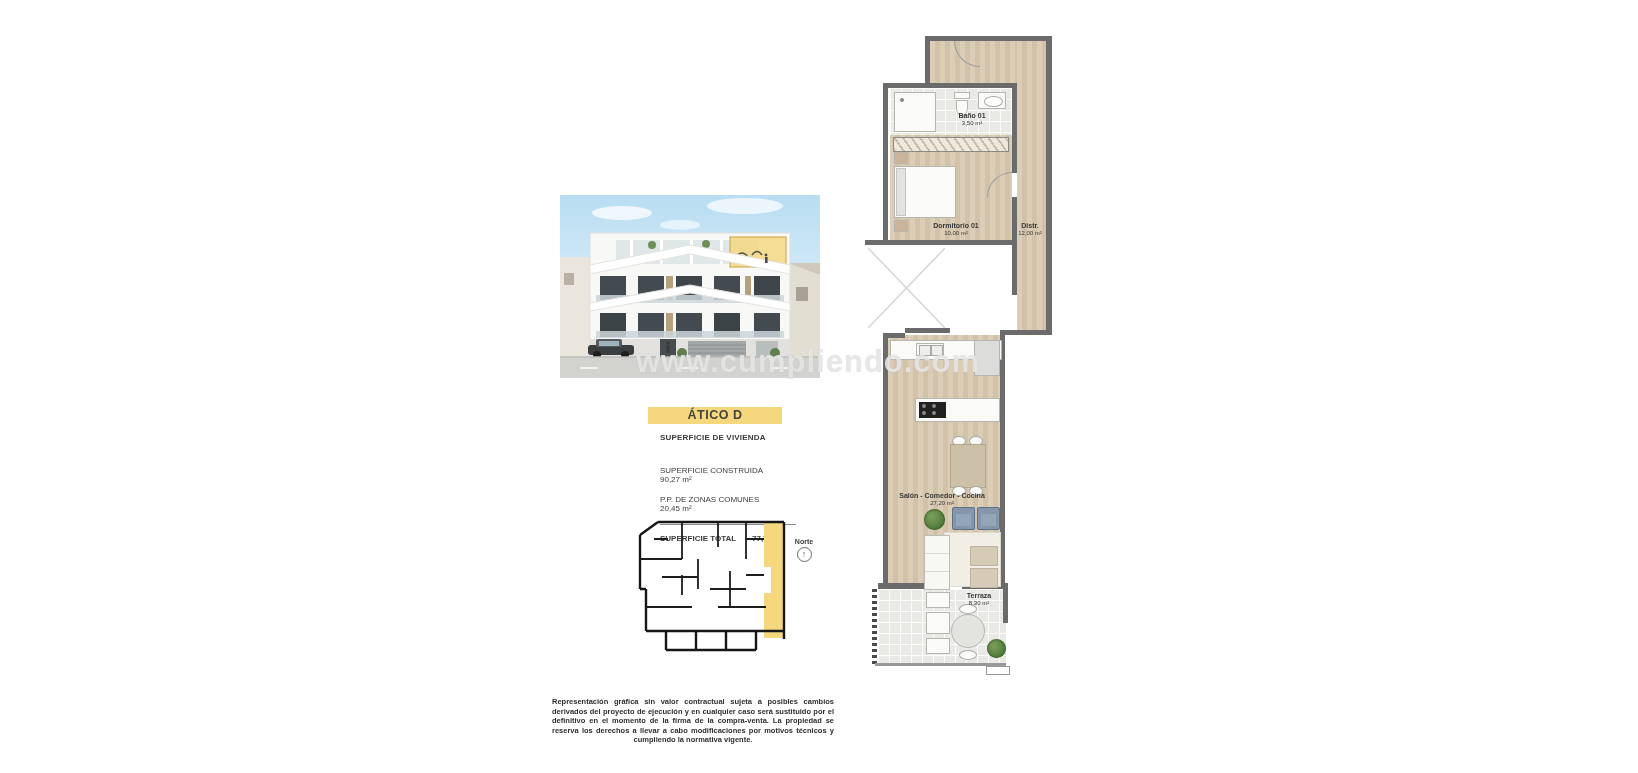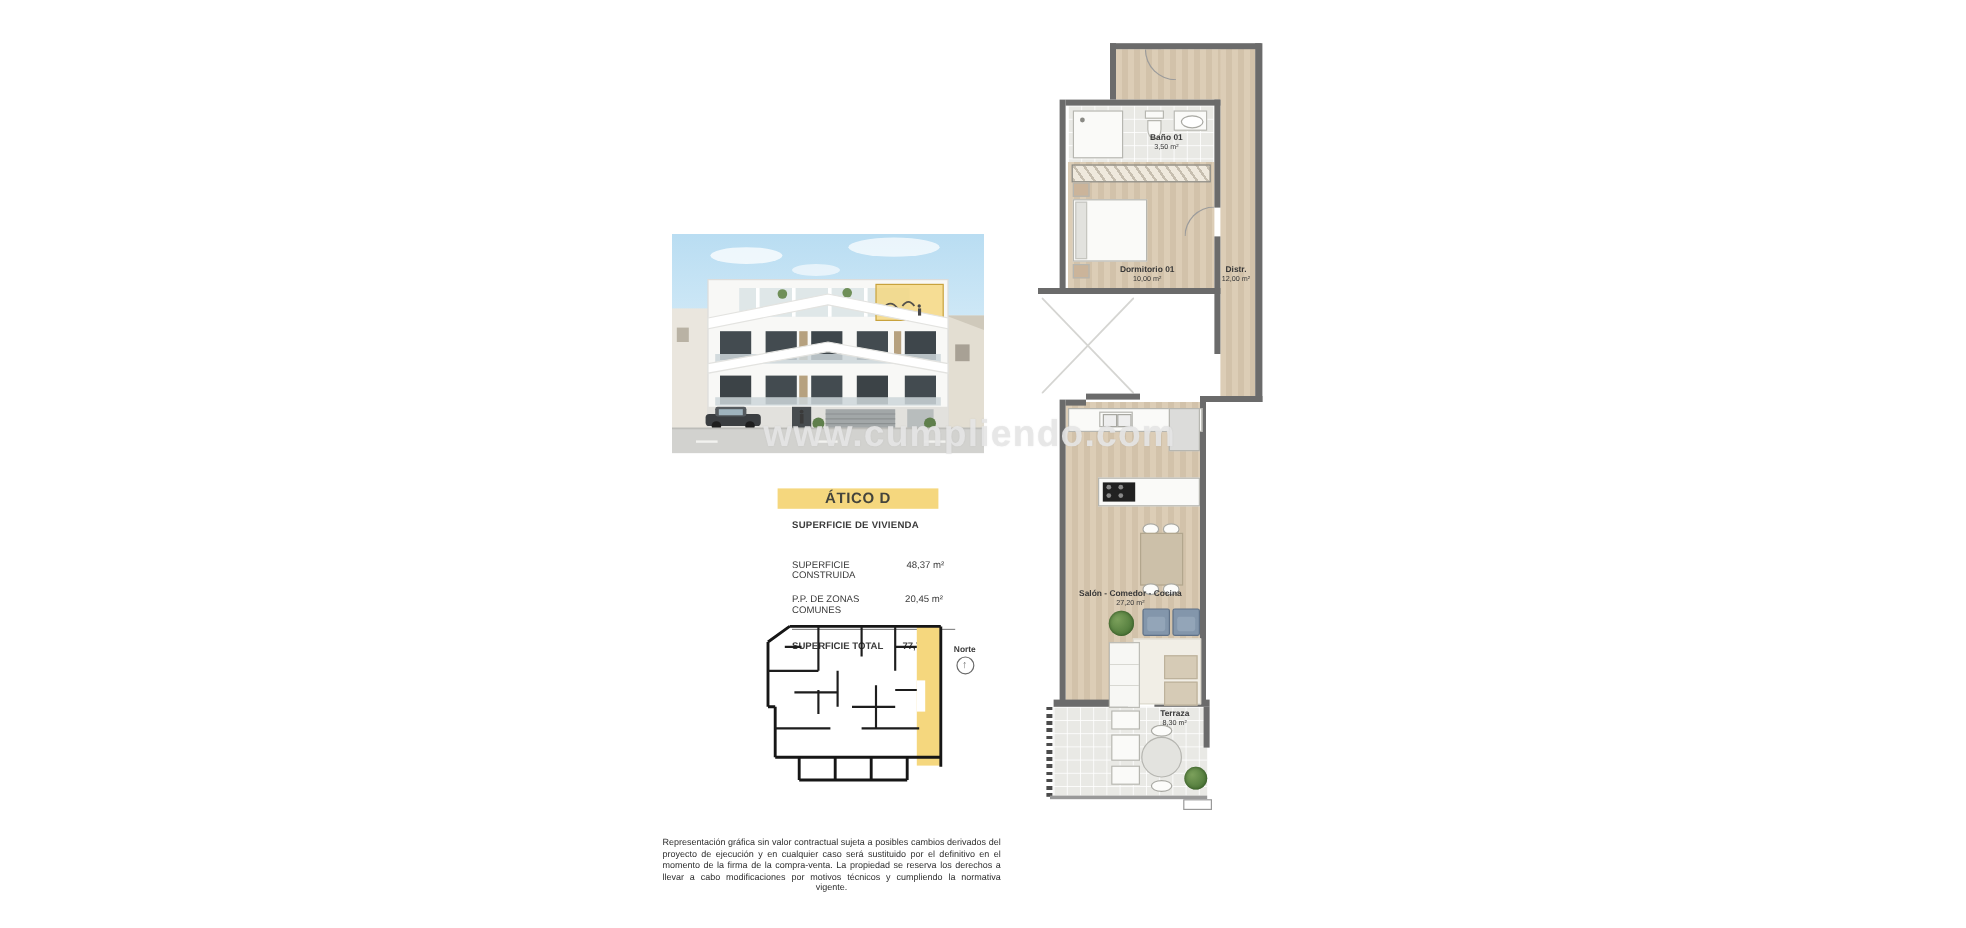--- a/index.html
+++ b/index.html
@@ -17,35 +17,35 @@
     color:rgba(231,231,231,0.88);text-shadow:0 0 1px rgba(150,150,150,0.25);
     pointer-events:none;white-space:nowrap;
   }
   .banner{
     left:648px;top:407px;width:134px;height:17px;background:#F5D77E;
     text-align:center;font-size:12.5px;font-weight:bold;line-height:17px;
     color:#44443c;letter-spacing:.5px;
   }
   .surface{left:660px;top:433px;width:136px;color:#3b3b3b;}
   .surface .hd{font-size:8px;font-weight:bold;margin-bottom:24px;letter-spacing:.2px;}
-  .surface .row{display:flex;justify-content:flex-start;font-size:8px;margin-bottom:11px;}
+  .surface .row{display:flex;justify-content:flex-start;font-size:8px;margin-bottom:11px;flex-direction:column;}
   .surface .row .val{width:44px;}
   .surface .div{border-top:1px solid #8a8a8a;margin:1px 0 9px 0;}
   .surface .tot{display:flex;justify-content:space-between;font-size:8px;font-weight:bold;}
   .surface .tot .val{width:44px;}
   .keyplan{left:626px;top:519px;width:160px;height:134px;}
   .north{left:788px;top:538px;width:32px;text-align:center;color:#3a3a3a;}
   .north .nlbl{font-size:7px;font-weight:bold;display:block;margin-bottom:2px;}
   .north .ncirc{
     width:13px;height:13px;border:1px solid #6a6a6a;border-radius:50%;
     margin:0 auto;font-size:9px;line-height:12px;color:#6a6a6a;text-align:center;
   }
   .disclaimer{
     left:552px;top:697px;width:282px;font-size:7.5px;line-height:9.6px;
-    color:#2e2e2e;font-weight:400;text-align:justify;text-align-last:center;
+    color:#2e2e2e;font-weight:700;text-align:justify;text-align-last:center;
   }
   
   .plan{left:860px;top:30px;width:200px;height:650px;}
   .wall{position:absolute;background:#6b6b6b;}
   .floor-wood{position:absolute;background:repeating-linear-gradient(90deg,#dccdb6 0 5px,#d2c2aa 5px 10px);}
   .floor-tile{
     position:absolute;background-color:#e9e9e5;
     background-image:linear-gradient(rgba(255,255,255,.85) 1px,transparent 1px),
                      linear-gradient(90deg,rgba(255,255,255,.85) 1px,transparent 1px);
     background-size:11px 11px;
@@ -153,21 +153,21 @@
 </div>
 
 <div class="abs watermark">www.cumpliendo.com</div>
 
 <div class="abs banner">ÁTICO D</div>
 
 <div class="abs surface">
   <div class="hd">SUPERFICIE DE VIVIENDA</div>
   <div class="row">
     <span>SUPERFICIE CONSTRUIDA</span>
-    <span class="val">48,37 m²</span>
+    <span class="val">90,27 m²</span>
   </div>
   <div class="row">
     <span>P.P. DE ZONAS COMUNES</span>
     <span class="val">20,45 m²</span>
   </div>
   <div class="div"></div>
   <div class="tot">
     <span>SUPERFICIE TOTAL</span>
     <span class="val">77,73 m²</span>
   </div>

